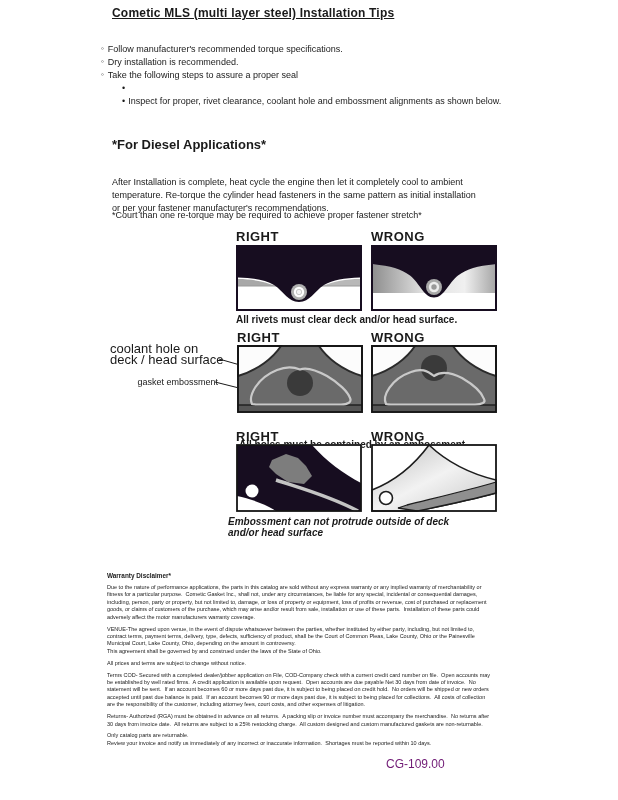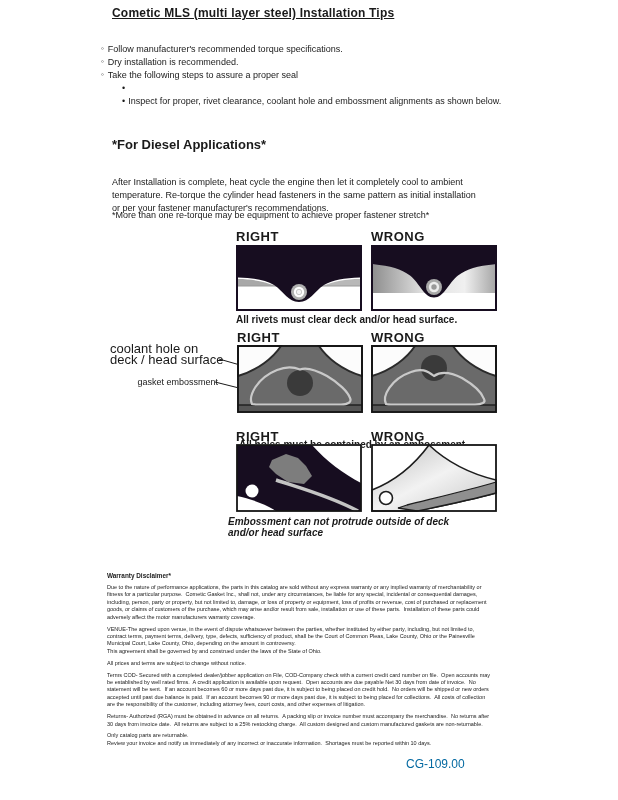--- a/index.html
+++ b/index.html
@@ -25,21 +25,21 @@
   .note{left:112px;top:209px;}
   .rw-label{font-size:13px;font-weight:bold;letter-spacing:.5px;text-align:left;width:126px;white-space:nowrap;}
   .caption{font-size:10px;font-weight:bold;white-space:pre;line-height:11px;}
   .diagram-box{width:126px;}
   .side-labels{left:110px;top:343px;width:114px;text-align:left;font-size:13px;line-height:11px;white-space:pre;}
   .side-label-2{left:104px;top:377px;width:114px;text-align:right;font-size:9px;white-space:nowrap;}
   .leader-svg{left:118px;top:348px;pointer-events:none;}
   .disclaimer{left:107px;top:572px;width:460px;}
   .disclaimer h4{margin:0 0 5px 0;font-size:6.4px;}
   .disclaimer p{margin:0 0 4.5px 0;font-size:5.5px;line-height:7.4px;white-space:pre;color:#222;}
-  .cg{left:406px;top:757px;font-size:12px;color:#0369a1;white-space:nowrap;}
+  .cg{left:386px;top:757px;font-size:12px;color:#701a75;white-space:nowrap;}
 </style>
 </head>
 <body>
 
 <div class="page">
 
   <div class="abs title">Cometic MLS (multi layer steel) Installation Tips</div>
 
   <div class="abs tips">
     <div class="tip-row">
@@ -60,21 +60,21 @@
     <div class="tip-row sub-tip">
       <span class="sub-bullet">•</span>
       <span>Inspect for proper, rivet clearance, coolant hole and embossment alignments as shown below.</span>
     </div>
   </div>
 
   <div class="abs diesel-heading">*For Diesel Applications*</div>
   <div class="abs bodytext p2">After Installation is complete, heat cycle the engine then let it completely cool to ambient
 temperature. Re-torque the cylinder head fasteners in the same pattern as initial installation
 or per your fastener manufacturer's recommendations.</div>
-  <div class="abs bodytext note">*More than one re-torque may be equipment to achieve proper fastener stretch*</div>
+  <div class="abs bodytext note">*Court than one re-torque may be required to achieve proper fastener stretch*</div>
 
   <div class="abs rw-label" style="left:236px;top:229px;">RIGHT</div>
   <div class="abs rw-label" style="left:371px;top:229px;">WRONG</div>
 
   <div class="abs diagram-box" style="left:236px;top:245px;">
     <svg width="126" height="66" viewBox="0 0 126 66">
       <rect x="0" y="0" width="126" height="66" fill="#ffffff"></rect>
       <path d="M2,34 C16,34 28,36.5 40,41 L2,41 Z" fill="#a8a8a8"></path>
       <path d="M124,34 C110,34 98,36.5 86,41 L124,41 Z" fill="#b8b8b8"></path>
       <line x1="2" y1="41" x2="124" y2="41" stroke="#9a9a9a" stroke-width="1"></line>

